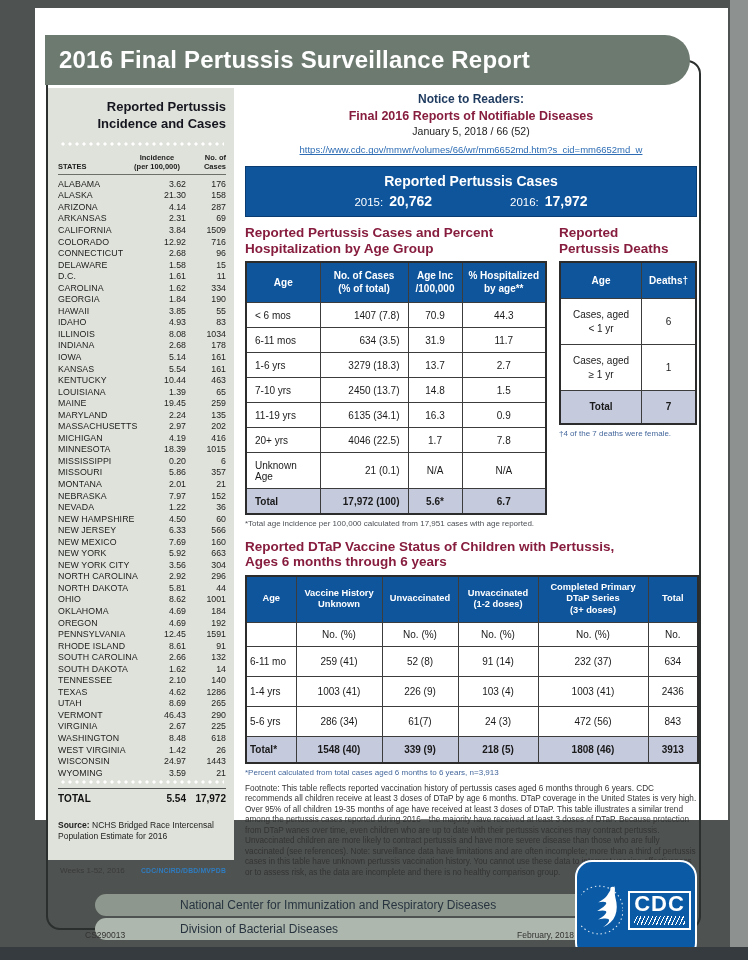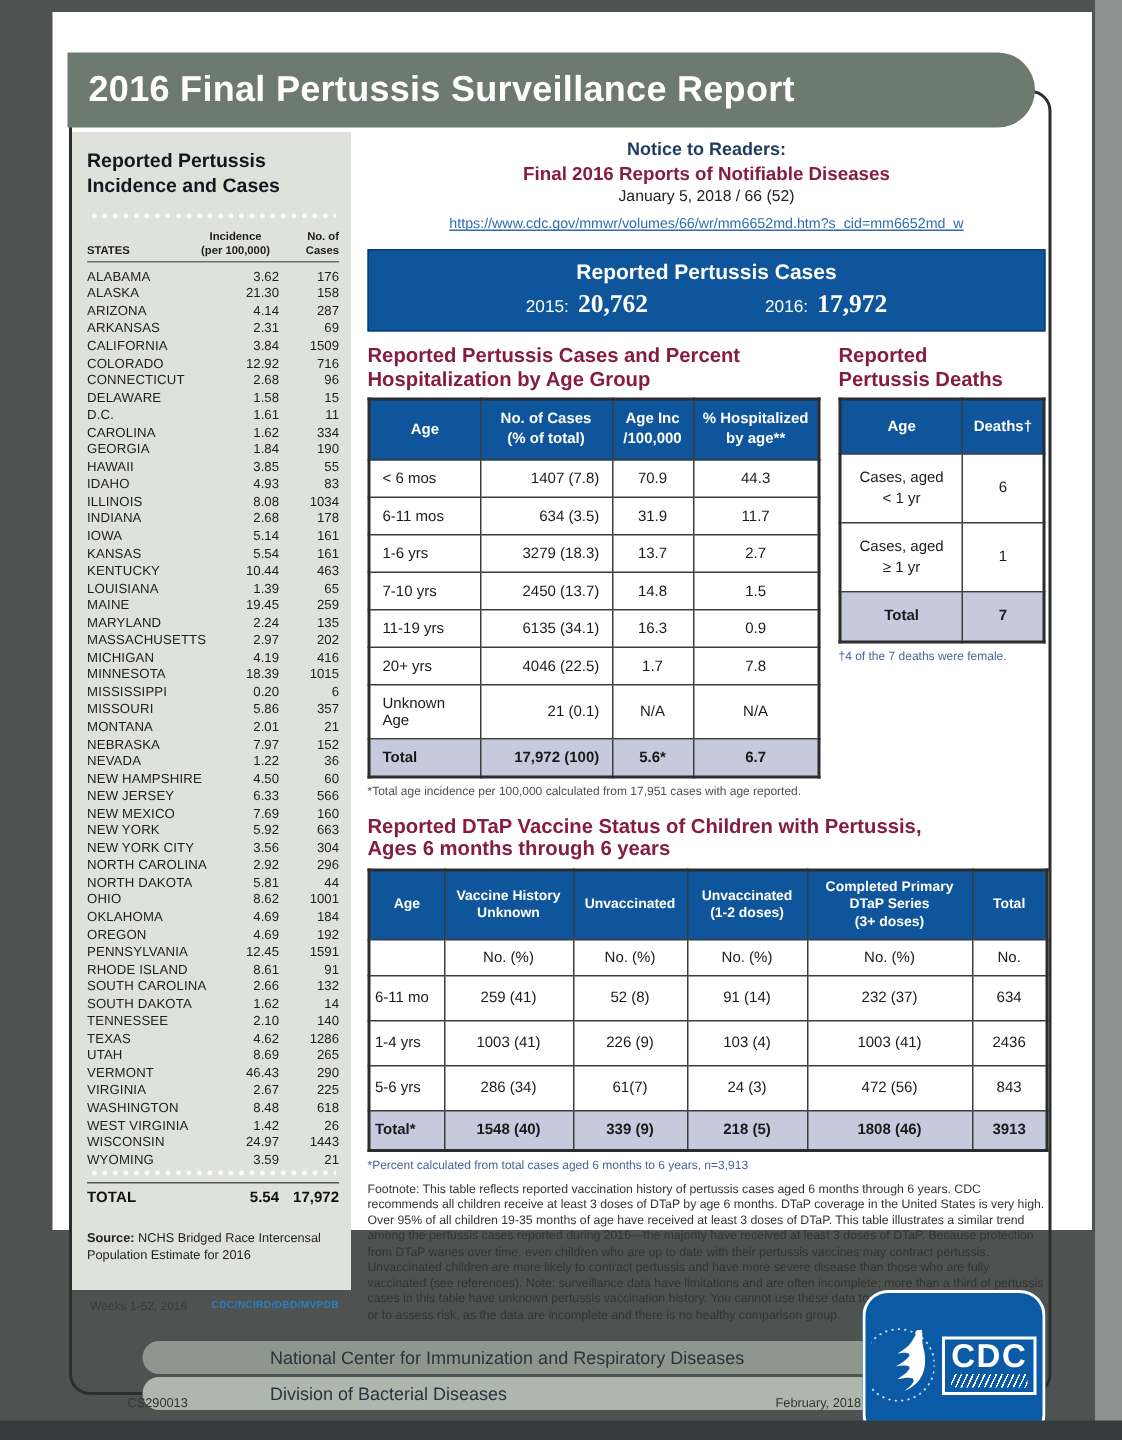--- a/index.html
+++ b/index.html
@@ -7,21 +7,21 @@
   body { background: #4e5250; font-family: "Liberation Sans", sans-serif; position: relative; }
   .right-shade { position: absolute; right: 0; top: 0; width: 18px; height: 100%; background: #8d918f; }
   .bottom-shade { position: absolute; left: 0; bottom: 0; width: 100%; height: 13px; background: #353b3f; z-index: 40; }
   .page { position: absolute; left: 35px; top: 8px; width: 693px; height: 812px; background: #ffffff; z-index: 1; }
   .frame { position: absolute; left: 11px; top: 52px; width: 655px; height: 870px; border: 2px solid #2b2f2d; border-radius: 14px; }
   .band { position: absolute; left: 10px; top: 27px; width: 645px; height: 50px; background: #6d7a70; border-radius: 0 26px 26px 0; z-index: 3; display: flex; align-items: center; }
   .band span { color: #fff; font-weight: bold; font-size: 24px; padding-left: 14px; letter-spacing: .2px; }
 
   
   .sidebar { position: absolute; left: 13px; top: 80px; width: 186px; height: 772px; background: #dfe2da; z-index: 2; padding: 0 8px 0 10px; }
-  .sb-title { text-align: left; font-weight: bold; font-size: 13px; line-height: 1.3; color: #15151f; padding: 11px 0 8px; white-space: pre-line; }
+  .sb-title { text-align: right; font-weight: bold; font-size: 13px; line-height: 1.3; color: #15151f; padding: 11px 0 8px; white-space: pre-line; }
   .dots { height: 7px; margin: 0 2px; background-image: radial-gradient(circle at 3px 3px, #fff 1.4px, rgba(255,255,255,0) 1.8px); background-size: 7px 7px; background-repeat: repeat-x; }
   .sb-cols { display: flex; align-items: flex-end; font-size: 7.5px; font-weight: bold; color: #1c1c1c; padding: 5px 0 3px; border-bottom: 1px solid #6a6f68; white-space: pre-line; }
   .sc-st { flex: 1; }
   .sc-inc { width: 62px; text-align: center; }
   .sc-cs { width: 38px; text-align: right; }
   .sb-rows { padding-top: 4px; }
   .s-row { display: flex; font-size: 8.8px; line-height: 11.55px; color: #1d1d1d; }
   .s-name { flex: 1; letter-spacing: .1px; }
   .s-inc { width: 46px; text-align: right; }
   .s-cases { width: 40px; text-align: right; }
@@ -36,21 +36,21 @@
   .main { position: absolute; left: 210px; top: 84px; width: 452px; z-index: 2; }
   .notice { text-align: center; line-height: 1.3; }
   .notice .n1 { font-size: 12px; font-weight: bold; color: #1e3a5f; }
   .notice .n2 { font-size: 12.5px; font-weight: bold; color: #871d3e; }
   .notice .n3 { font-size: 10.5px; color: #222; margin-top: 1px; }
   .notice .n4 { font-size: 9.5px; color: #2e6db4; text-decoration: underline; display: inline-block; margin-top: 1px; }
 
   .cases-box { margin-top: 7px; background: #0f559c; border: 1px solid #093c70; padding: 6px 0 7px; color: #fff; }
   .cases-box .cb-title { text-align: center; font-size: 14px; font-weight: bold; }
   .cases-box .cb-vals { display: flex; justify-content: center; gap: 78px; margin-top: 4px; font-size: 11.5px; }
-  .cases-box .cb-vals b { font-size: 17px; margin-left: 6px; font-family: Liberation Serif, serif; }
+  .cases-box .cb-vals b { font-size: 14px; margin-left: 6px; }
 
   .two-col { display: flex; gap: 14px; margin-top: 8px; }
   .hosp-sec { width: 300px; }
   .deaths-sec { flex: 1; }
   .sec-title { font-size: 13.5px; font-weight: bold; color: #871d3e; line-height: 1.15; white-space: pre-line; margin-bottom: 5px; }
 
   table.tbl { border-collapse: collapse; width: 100%; table-layout: fixed; }
   table.tbl th, table.tbl td { border: 1px solid #3c3c3c; color: #1a1a1a; }
   table.tbl { border: 2px solid #2c2c2c; }
   table.tbl th { background: #0f559c; color: #fff; font-weight: bold; white-space: pre-line; text-align: center; }

